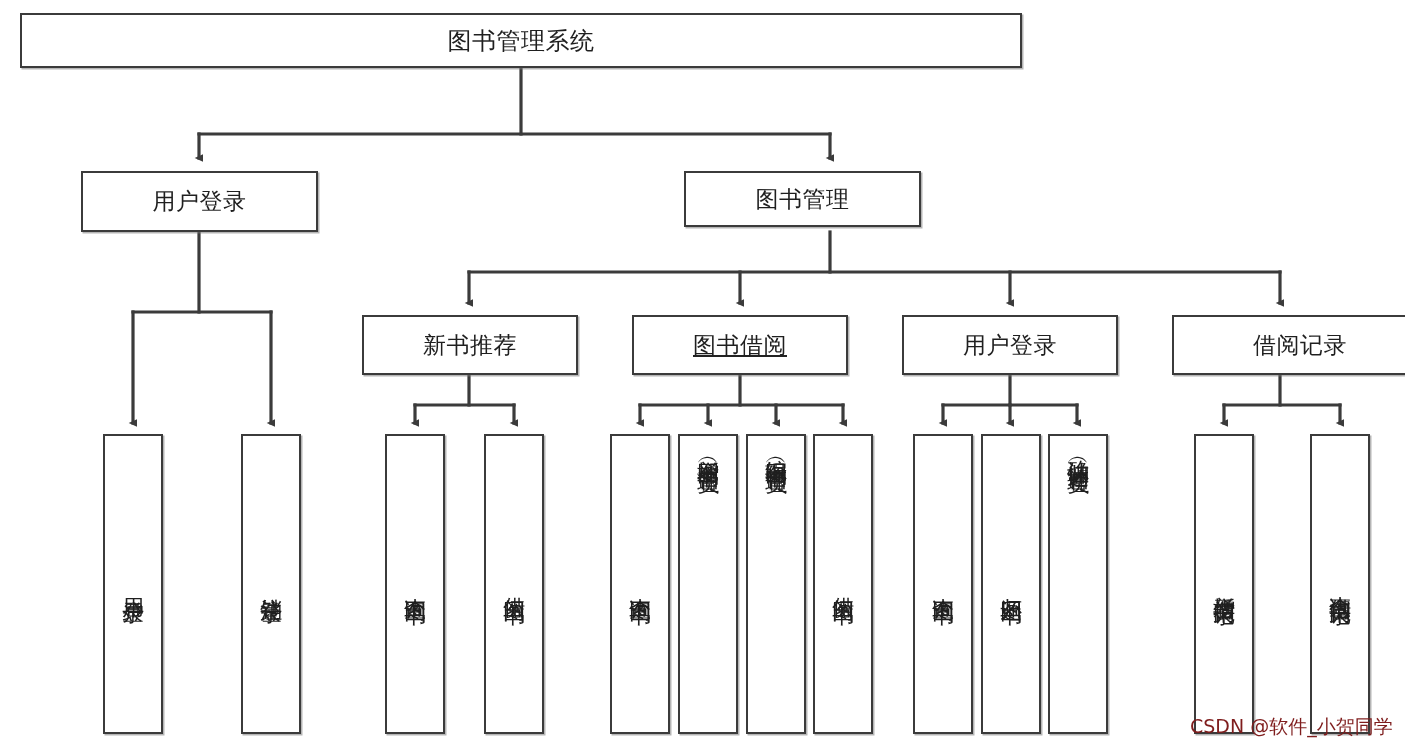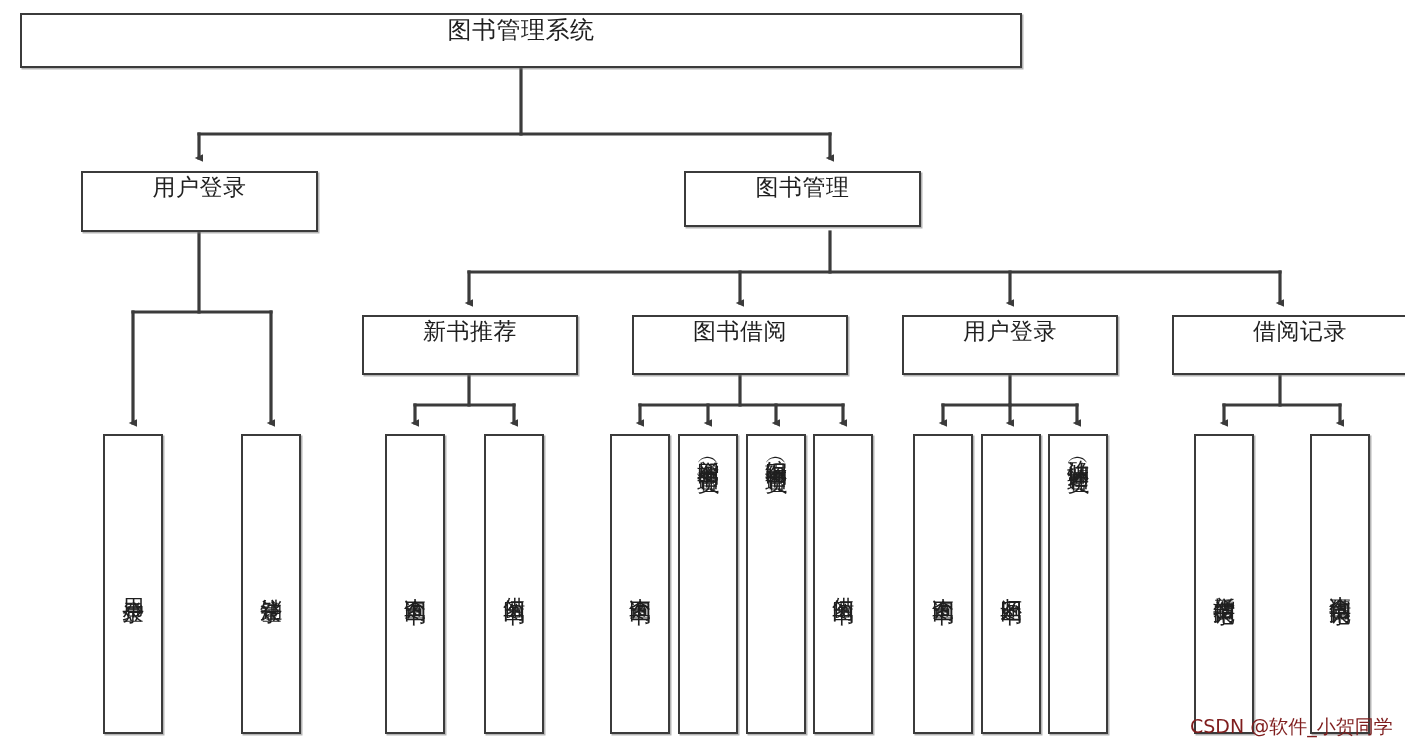--- a/index.html
+++ b/index.html
@@ -26,20 +26,21 @@
     height: 747px;
     pointer-events: none;
   }
   .node {
     position: absolute;
     box-sizing: border-box;
     background: #ffffff;
     border: 2px solid #3b3b3b;
     box-shadow: 1.5px 1.5px 0 0 rgba(120,120,120,0.55);
     display: flex;
+    align-items: center;
     justify-content: center;
     color: #222222;
     z-index: 2;
   }
   .node-label {
     display: block;
     text-align: center;
     line-height: 1.25;
     white-space: nowrap;
     color: #1f1f1f;
@@ -143,21 +144,21 @@
   <div class="node horiz" style="left:81px; top:171px; width:237px; height:61px;">
     <span class="node-label">用户登录</span>
   </div>
   <div class="node horiz" style="left:684px; top:171px; width:237px; height:56px;">
     <span class="node-label">图书管理</span>
   </div>
 
   <div class="node horiz" style="left:362px; top:315px; width:216px; height:60px;">
     <span class="node-label">新书推荐</span>
   </div>
-  <div class="node horiz" style="left:632px; top:315px; width:216px; height:60px;">
+  <div class="node horiz" style="left:632px; top:315px; width:216px; height:60px;text-decoration:underline;">
     <span class="node-label">图书借阅</span>
   </div>
   <div class="node horiz" style="left:902px; top:315px; width:216px; height:60px;">
     <span class="node-label">用户登录</span>
   </div>
   <div class="node horiz" style="left:1172px; top:315px; width:256px; height:60px;">
     <span class="node-label">借阅记录</span>
   </div>
 
   <div class="node vert center-text" style="left:103px; top:434px; width:60px; height:300px;">

